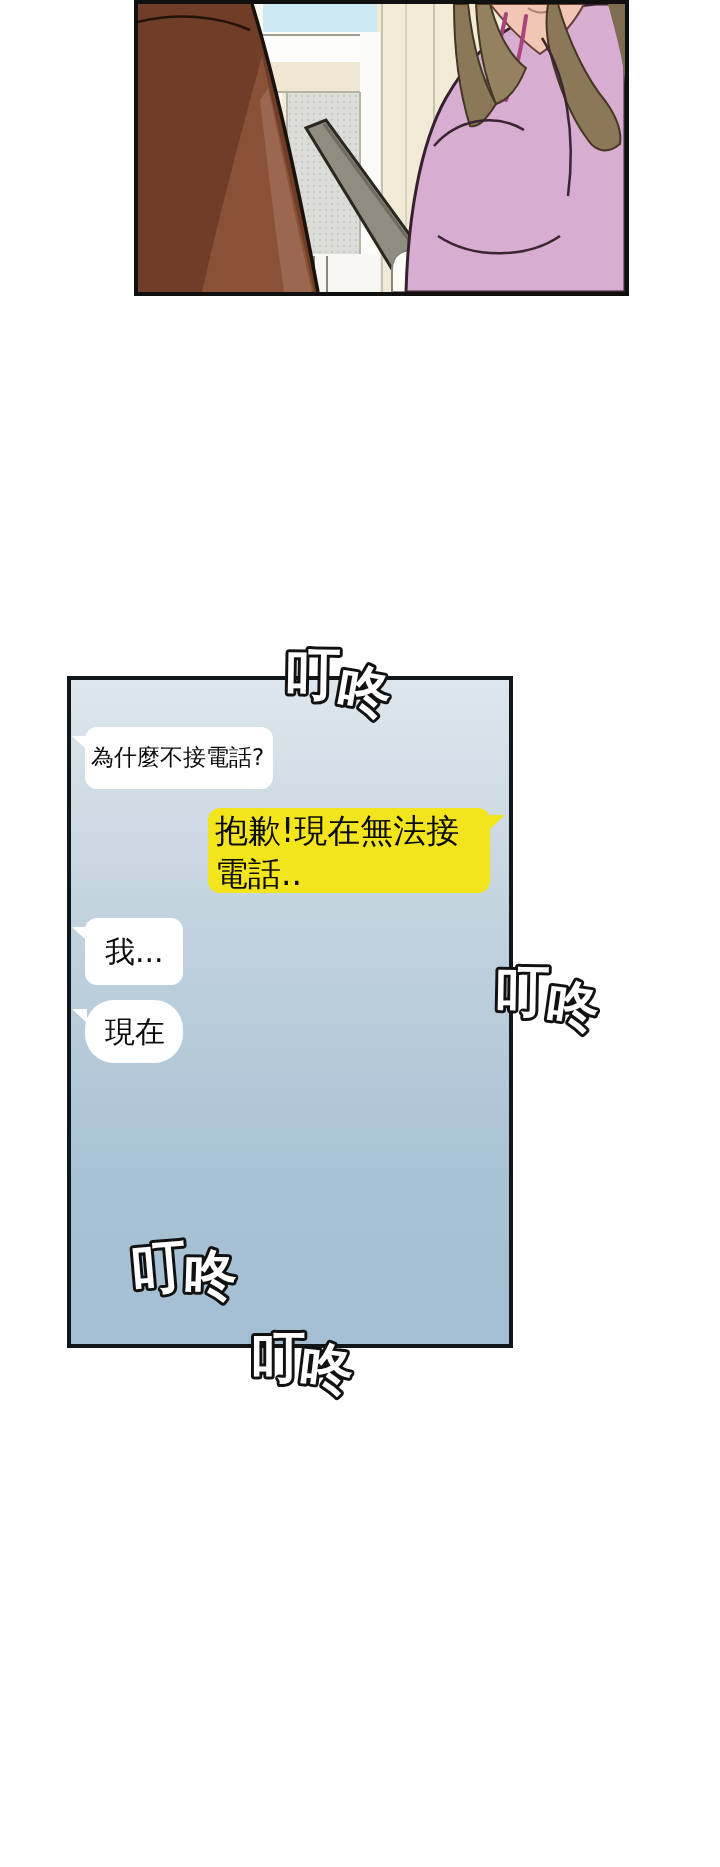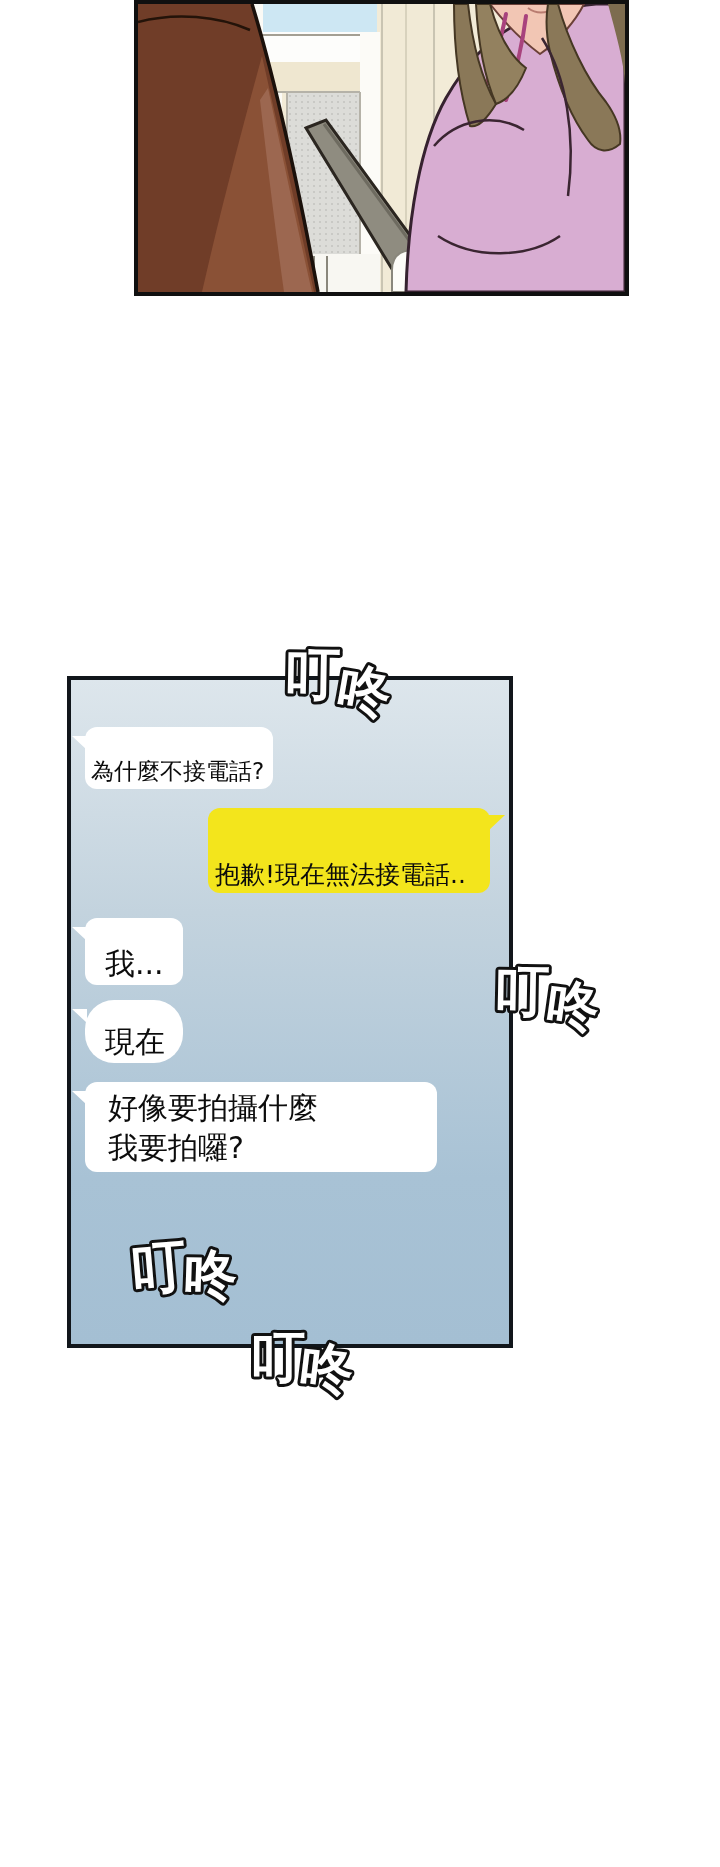--- a/index.html
+++ b/index.html
@@ -31,21 +31,21 @@
     width:446px;height:672px;
     box-sizing:border-box;
     border:4px solid #11161b;
     background:linear-gradient(180deg,#dde6ec 0%,#c3d3de 35%,#a8c2d5 75%,#a4bfd3 100%);
   }
   .bubble{
     position:absolute;
     border-radius:12px;
     color:#0c0c0c;
     display:flex;
-    align-items:flex-end;
+    align-items:center;
     box-sizing:border-box;
     white-space:pre-line;
     line-height:1.3;
   }
   .bubble.left{background:#ffffff;}
   .bubble.right{background:#f3e51c;}
   .bubble.left::before{
     content:"";
     position:absolute;
     left:-13px;top:9px;
@@ -55,21 +55,21 @@
   }
   .bubble.right::before{
     content:"";
     position:absolute;
     right:-15px;top:7px;
     width:0;height:0;
     border-left:17px solid #f3e51c;
     border-bottom:16px solid transparent;
   }
   .b1{left:14px;top:47px;width:188px;height:62px;font-size:23px;padding:2px 4px 2px 6px;}
-  .b2{left:137px;top:128px;width:282px;height:85px;font-size:25px;padding:6px 4px 2px 7px;}
+  .b2{left:137px;top:128px;width:282px;height:85px;font-size:33px;padding:6px 4px 2px 7px;}
   .b3{left:14px;top:238px;width:98px;height:67px;font-size:30px;padding:2px 2px 2px 20px;}
   .b4{left:14px;top:320px;width:98px;height:63px;font-size:30px;padding:2px 2px 2px 20px;border-radius:29px;}
   .b5{left:14px;top:402px;width:352px;height:90px;font-size:30px;line-height:40px;padding:4px 6px 4px 23px;}
 
   
   .sfx{position:absolute;overflow:visible;}
   .sfx text{
     font-family:"DejaVu Sans",sans-serif;
     font-weight:bold;
     fill:#ffffff;
@@ -161,24 +161,20 @@
     </div>
     <div class="bubble right b2">
       <span>抱歉!現在無法接電話..</span>
     </div>
     <div class="bubble left b3">
       <span>我...</span>
     </div>
     <div class="bubble left b4">
       <span>現在</span>
     </div>
-    <div class="bubble left b5">
-      <span>好像要拍攝什麼
-我要拍囉?</span>
-    </div>
   </div>
 
   <svg class="sfx sfx1" width="150" height="95">
     <g transform="rotate(4 70 45)">
       <text x="6" y="60" font-size="56" transform="rotate(-3 30 40)">叮</text>
       <text x="60" y="72" font-size="54" transform="rotate(6 90 55)">咚</text>
     </g>
   </svg>
 
   <svg class="sfx sfx2" width="150" height="95">

